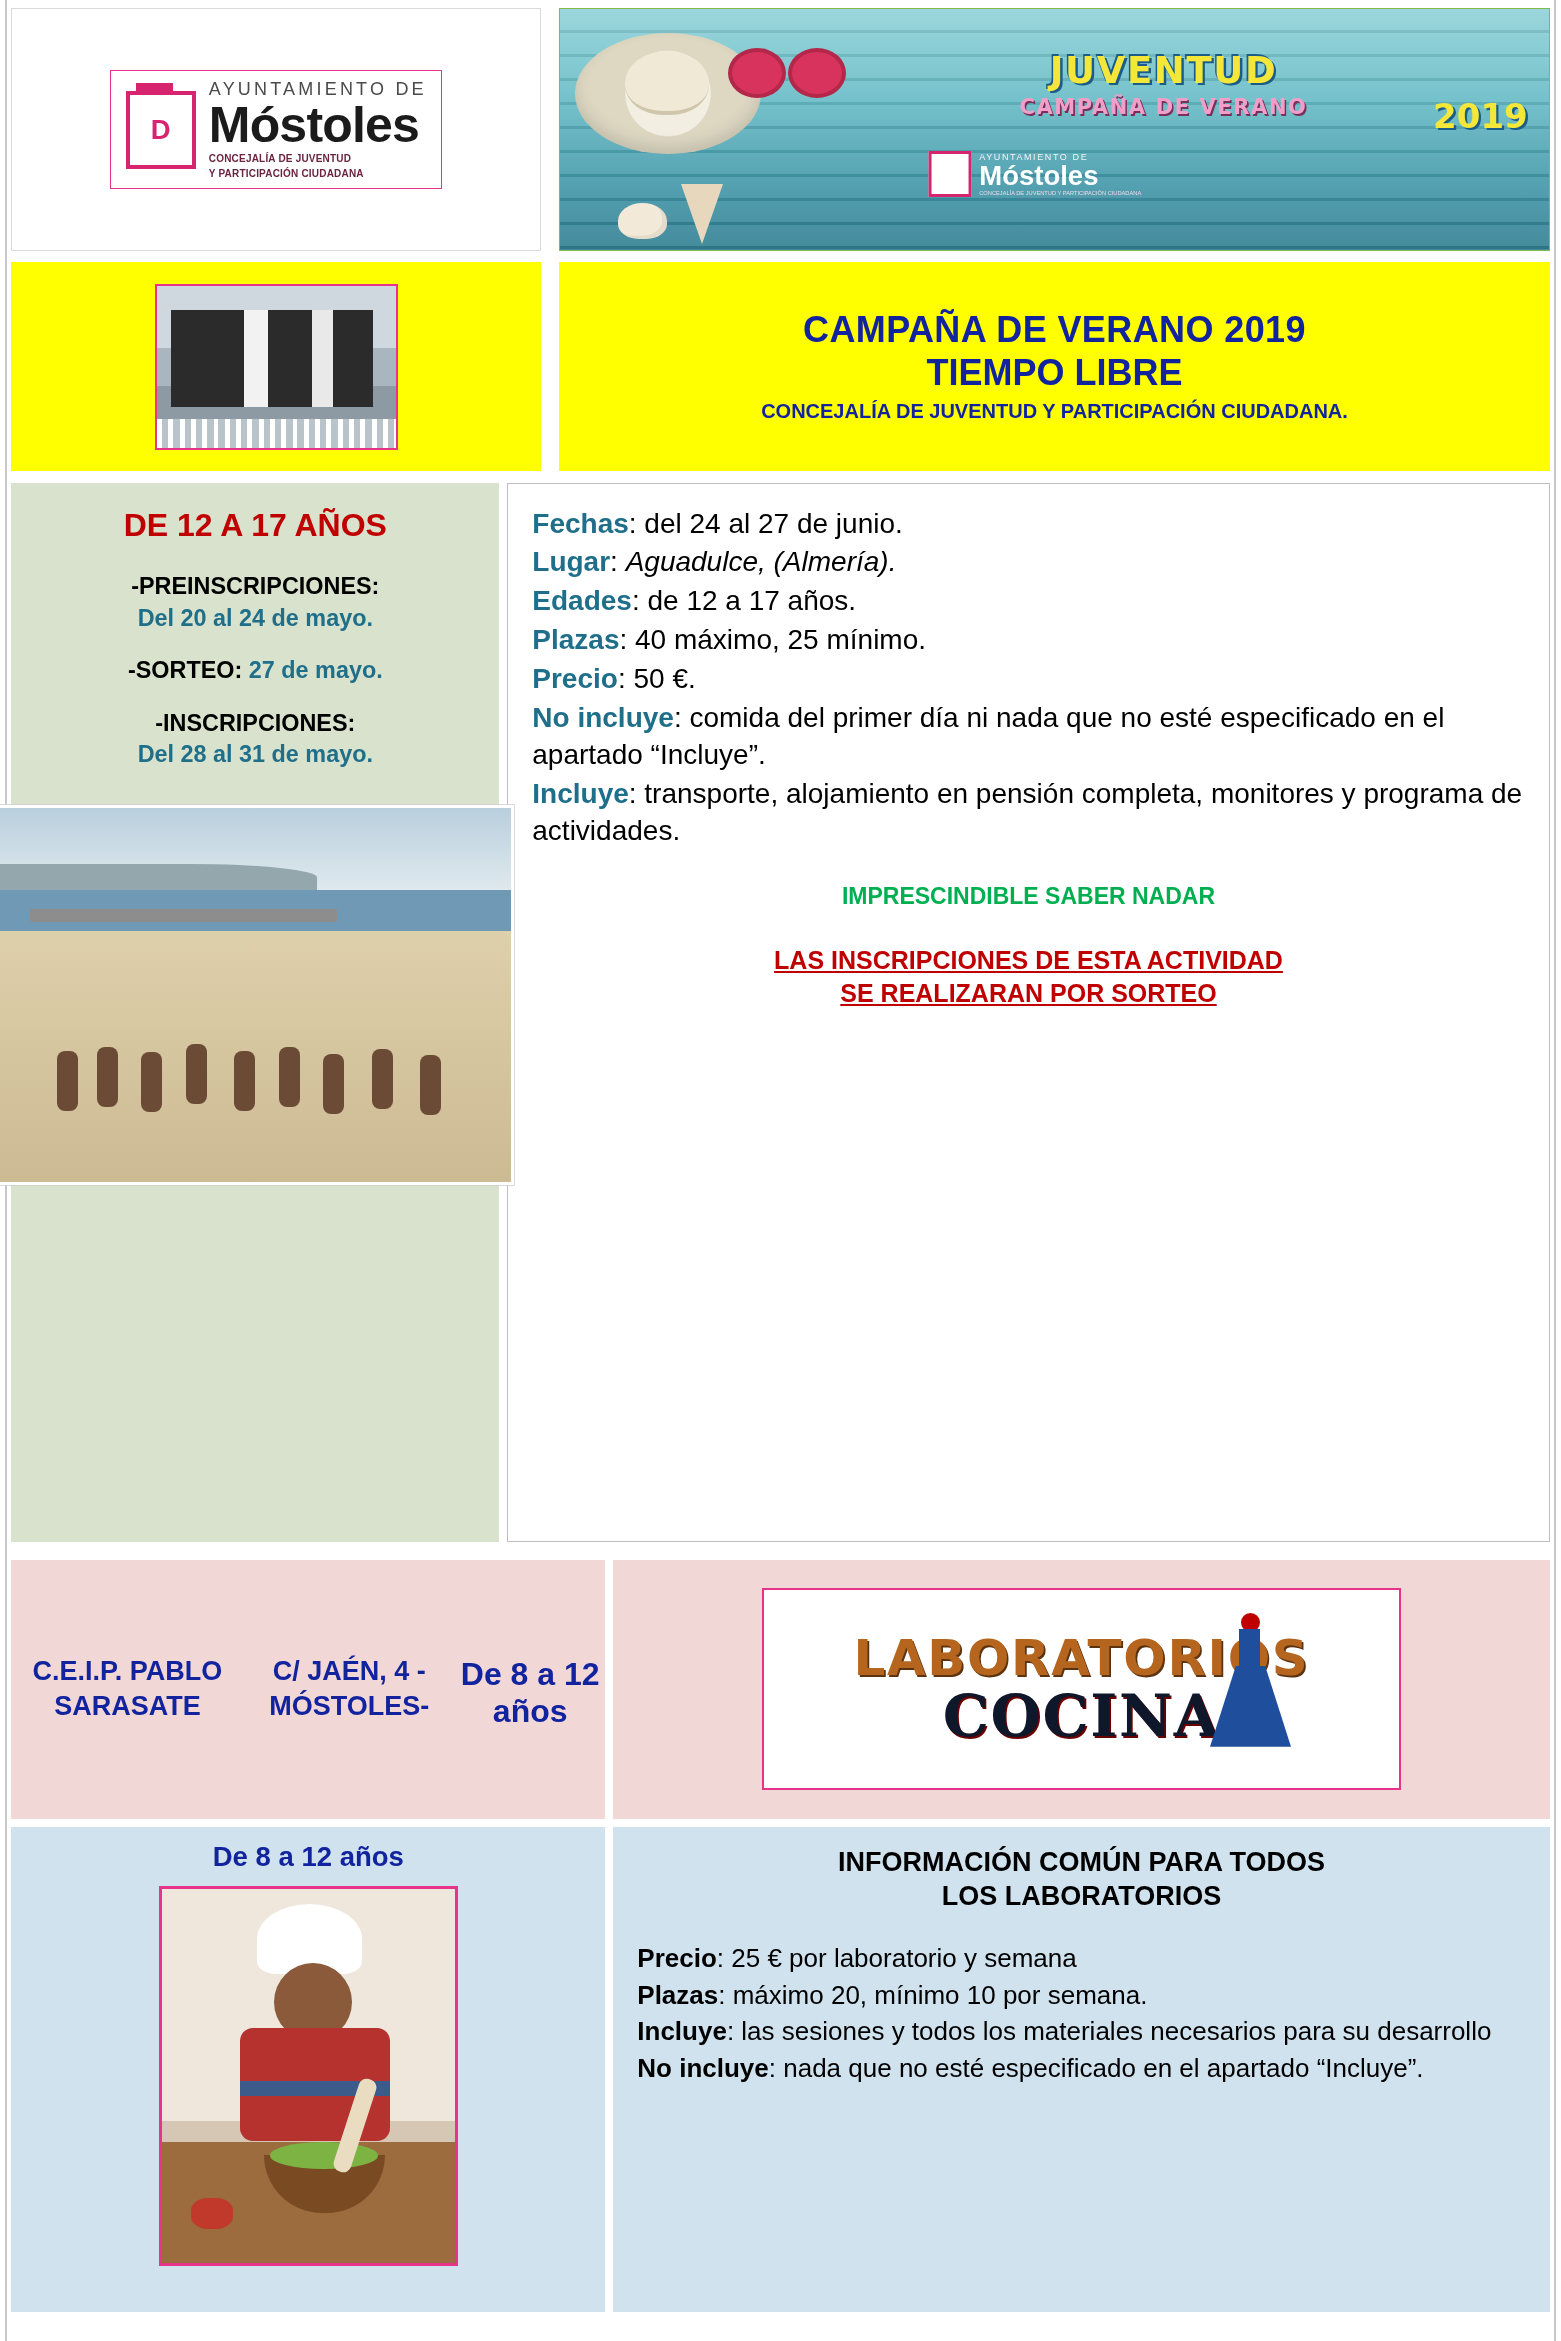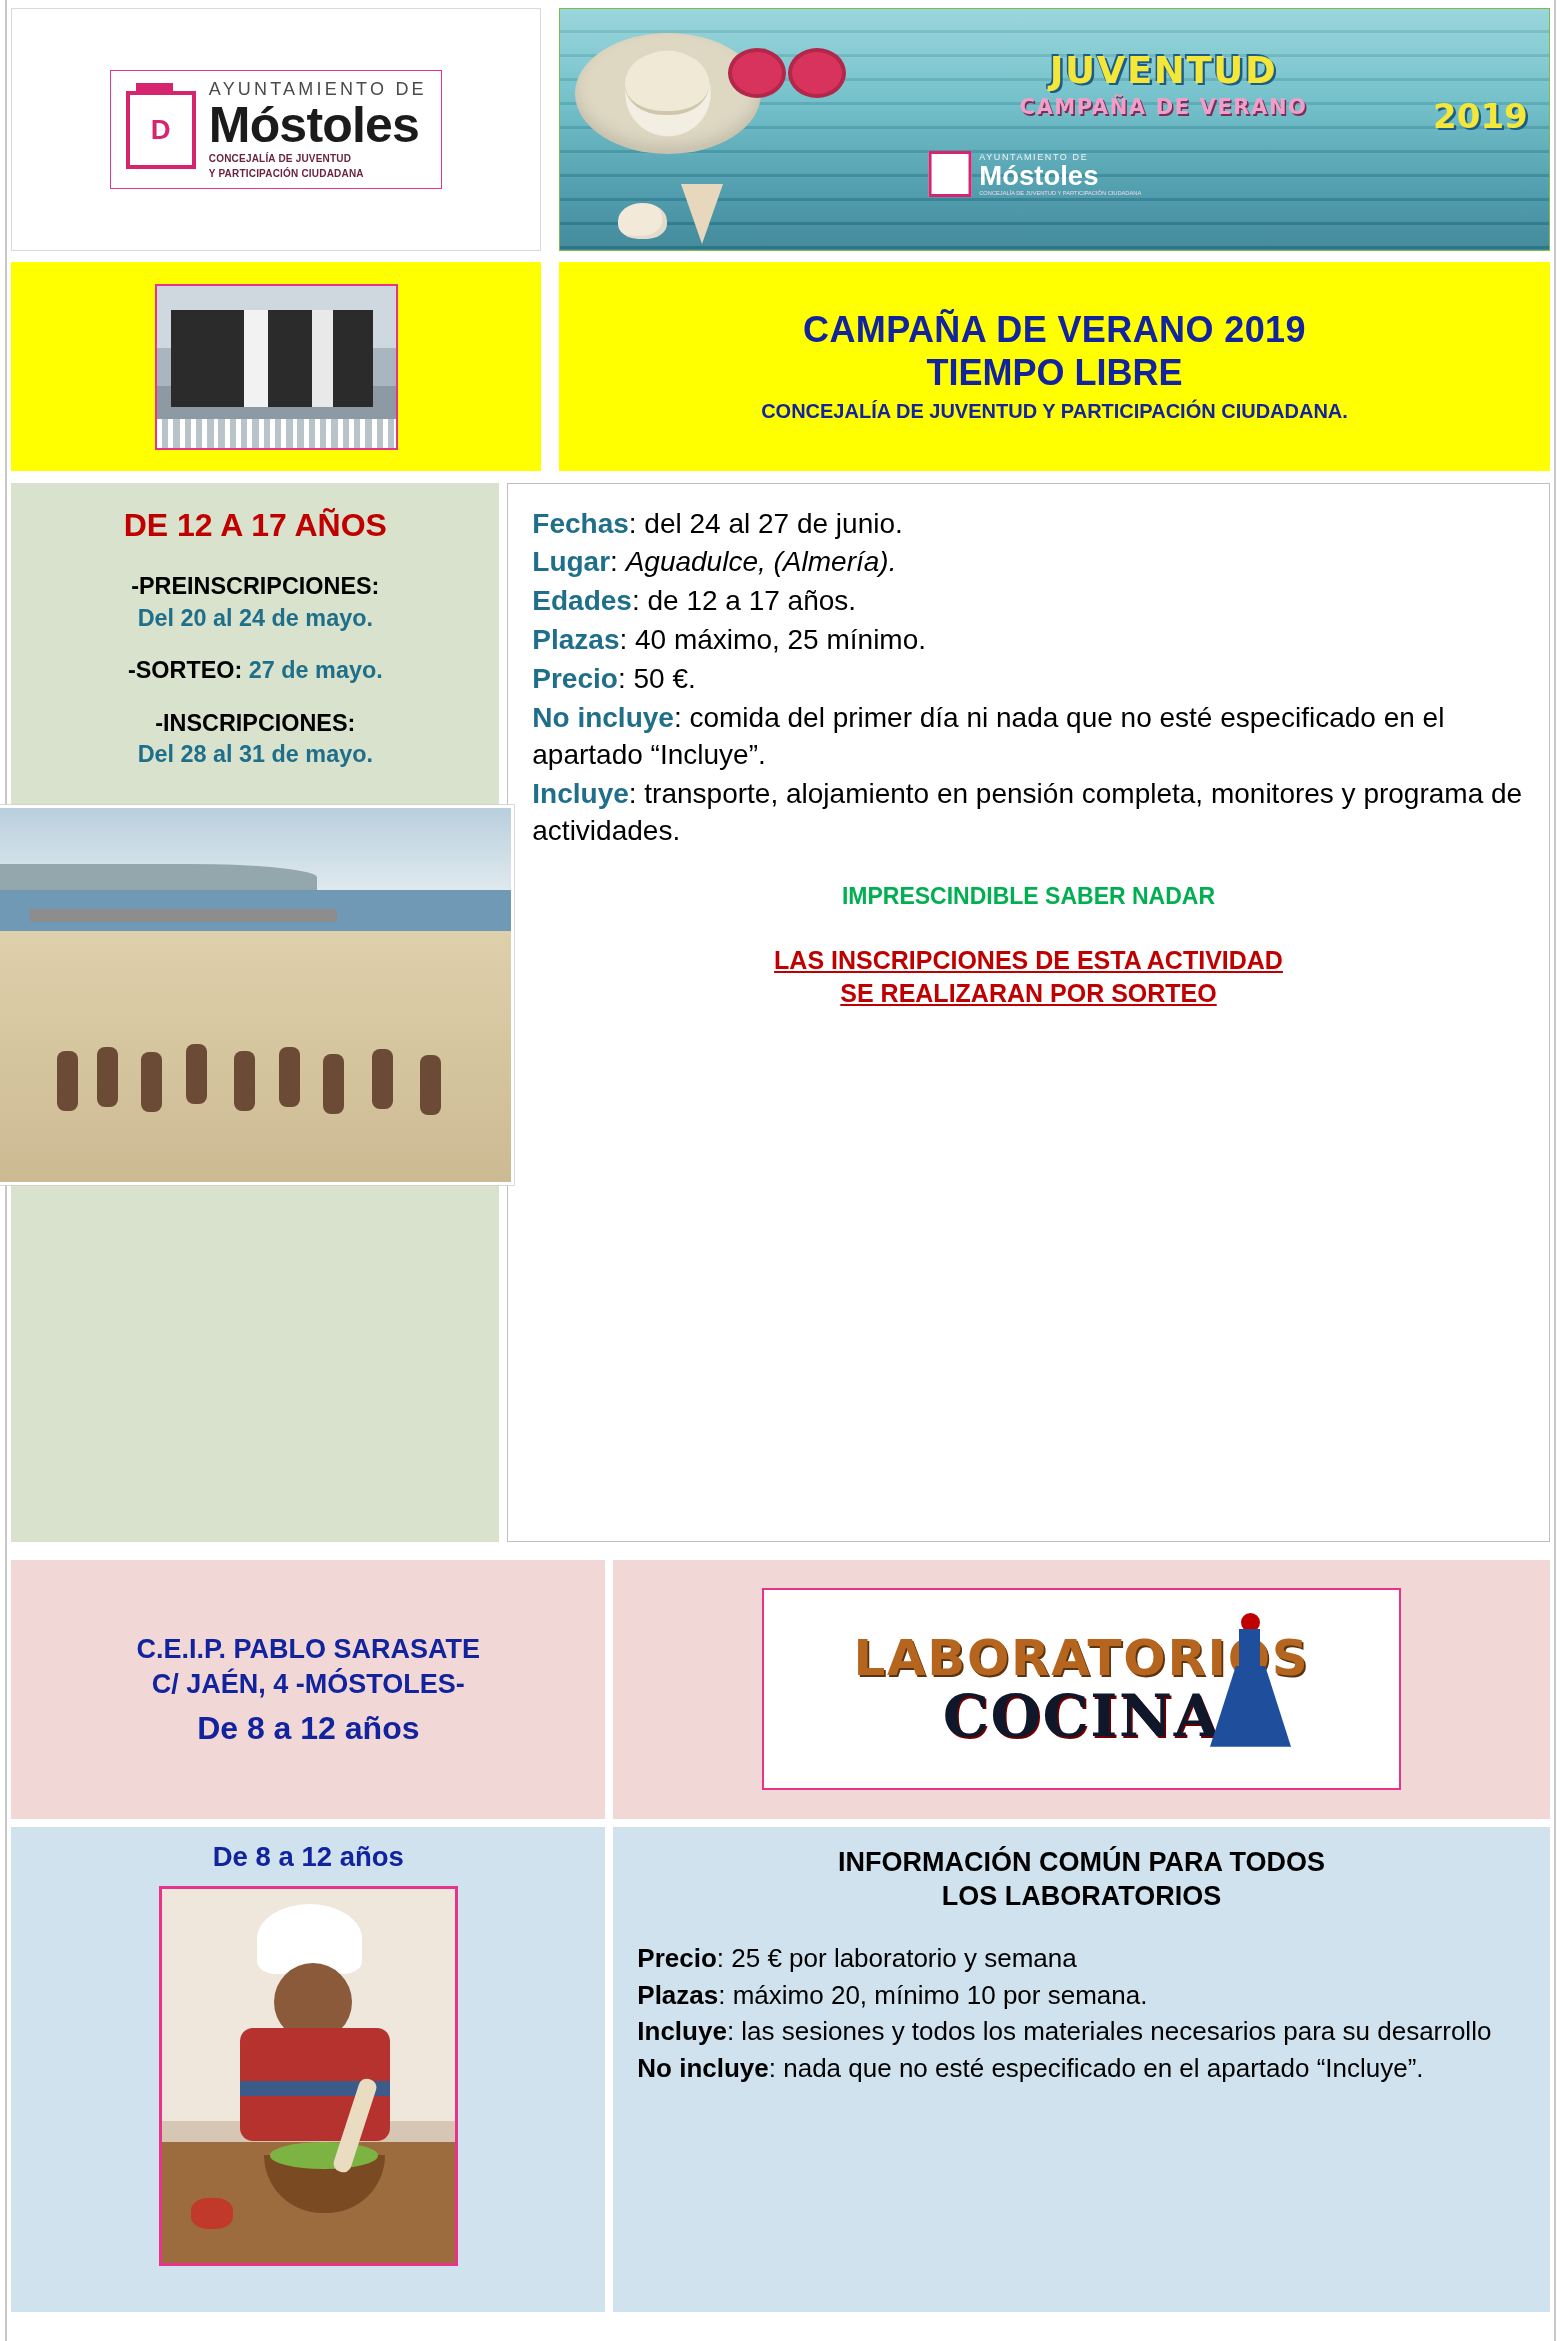--- a/index.html
+++ b/index.html
@@ -287,21 +287,21 @@
     text-decoration:underline;
     margin-top:34px;line-height:1.3;
   }
 
   
   .row4{
     display:flex;gap:8px;margin-top:18px;height:259px;
   }
   .pink-left{
     width:594px;background:#f2d7d7;
-    display:flex;flex-direction:column;align-items:center;justify-content:center;
+    display:flex;align-items:center;justify-content:center;
     text-align:center;
   }
   .pl1{font-size:27px;font-weight:bold;color:#12239e;line-height:1.3;}
   .pl2{font-size:32px;font-weight:bold;color:#12239e;margin-top:8px;}
   .pink-right{
     flex:1;background:#f2d7d7;display:flex;align-items:center;justify-content:center;
   }
   .lab-logo{
     width:639px;height:202px;
     background:#ffffff;border:2.4px solid #e8338a;box-sizing:border-box;

